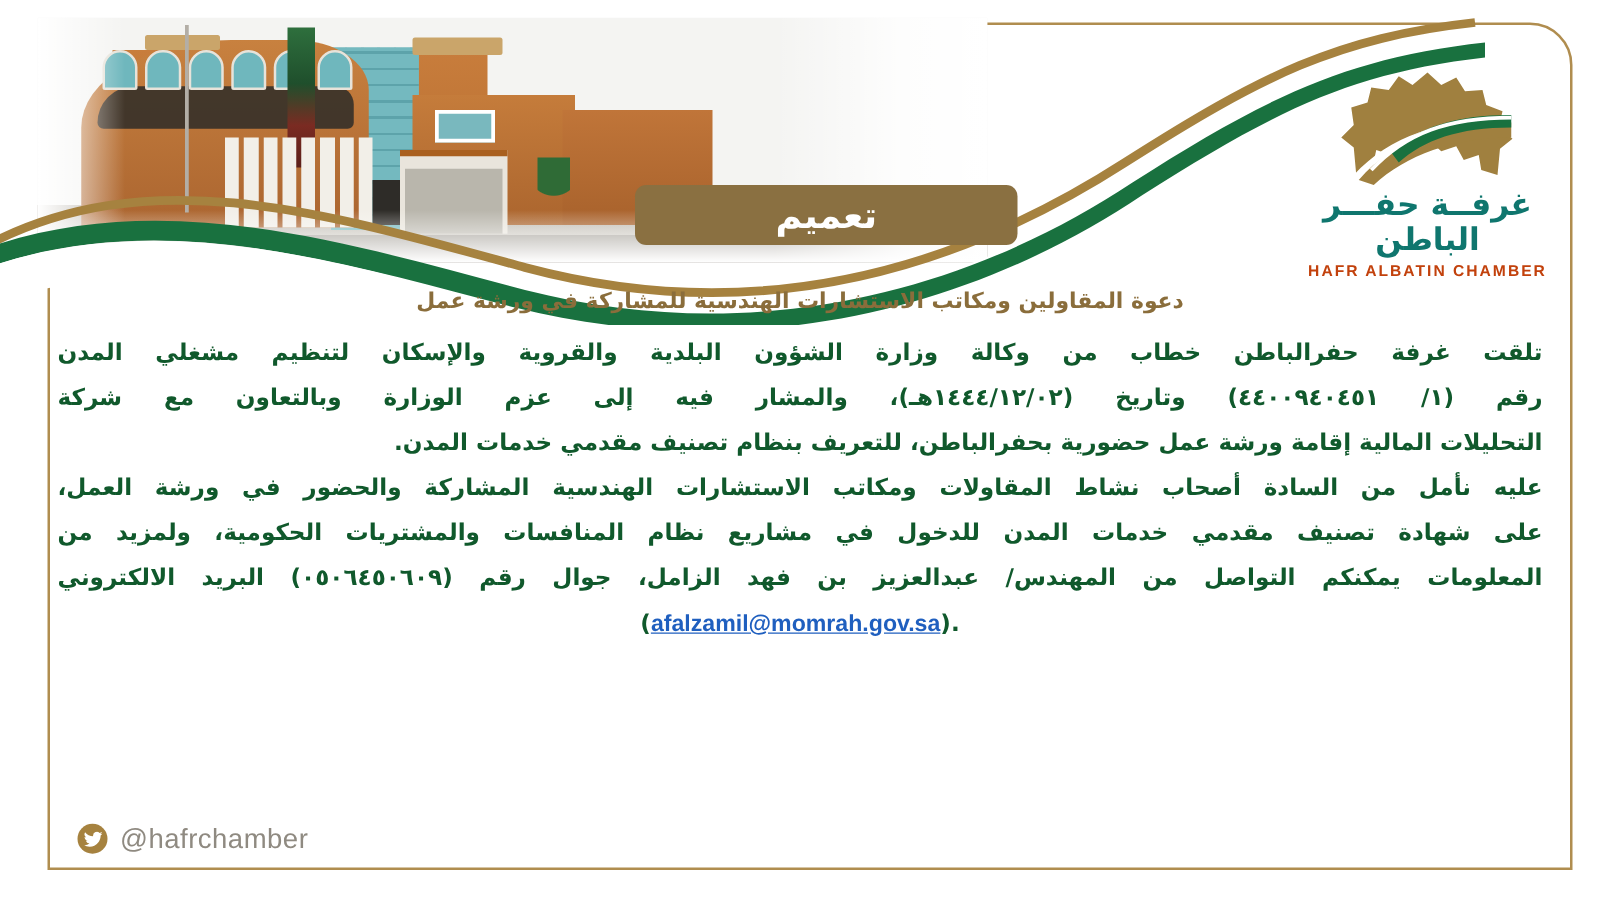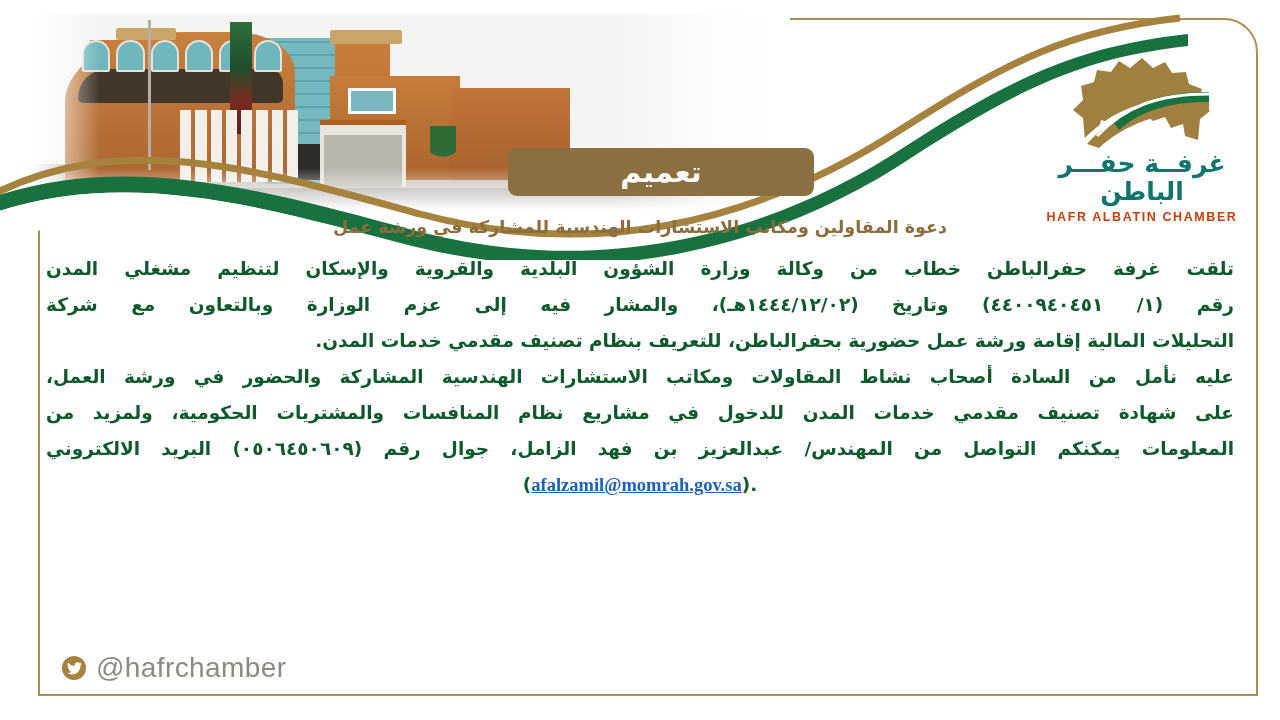--- a/index.html
+++ b/index.html
@@ -126,55 +126,55 @@
     background:#8a7041;border-radius:9px;z-index:6;
     display:flex;align-items:center;justify-content:center;
   }
   .pill span{
     color:#fff;font-size:29px;font-weight:bold;letter-spacing:1px;
     font-family:"DejaVu Sans","Liberation Sans",sans-serif;
   }
 
   
   .content{
-    position:absolute;left:46px;top:214px;width:1188px;z-index:6;
+    position:absolute;left:46px;top:228px;width:1188px;z-index:6;
     direction:rtl;text-align:justify;
   }
   .heading{
     color:#8a6d3b;font-size:17.5px;font-weight:bold;text-align:center;
     margin:0 0 14px 0;line-height:1.5;
     font-family:"DejaVu Sans","Liberation Sans",sans-serif;
   }
   .para{
     color:#10592c;font-size:18.5px;font-weight:bold;line-height:1.62;
     margin:0 0 6px 0;text-align:justify;text-align-last:justify;
     font-family:"DejaVu Sans","Liberation Sans",sans-serif;
   }
   .para.last{text-align-last:right;}
   .para-tail{
     color:#10592c;font-size:18.5px;font-weight:bold;line-height:1.62;
     margin:0;text-align:center;
     font-family:"DejaVu Sans","Liberation Sans",sans-serif;
   }
   .email{
     color:#1f5fbf;text-decoration:underline;font-weight:bold;
-    font-family:Liberation Serif, serif;direction:ltr;display:inline-block;
+    font-family:Liberation Sans, sans-serif;direction:ltr;display:inline-block;
   }
 
   
   .twitter{
     position:absolute;left:62px;bottom:36px;z-index:6;
     display:flex;align-items:center;gap:10px;direction:ltr;
   }
   .tw-icon{
     width:24px;height:24px;border-radius:50%;background:#a6823f;
     display:flex;align-items:center;justify-content:center;
   }
   .tw-handle{
-    color:#8f8a81;font-size:28px;letter-spacing:.4px;
+    color:#8f8a81;font-size:22px;letter-spacing:.4px;
     font-family:"Liberation Sans",sans-serif;
   }
 </style>
 </head>
 <body>
 
 <div id="stage">
 
   <div class="photo-wrap">
     <div class="photo">

